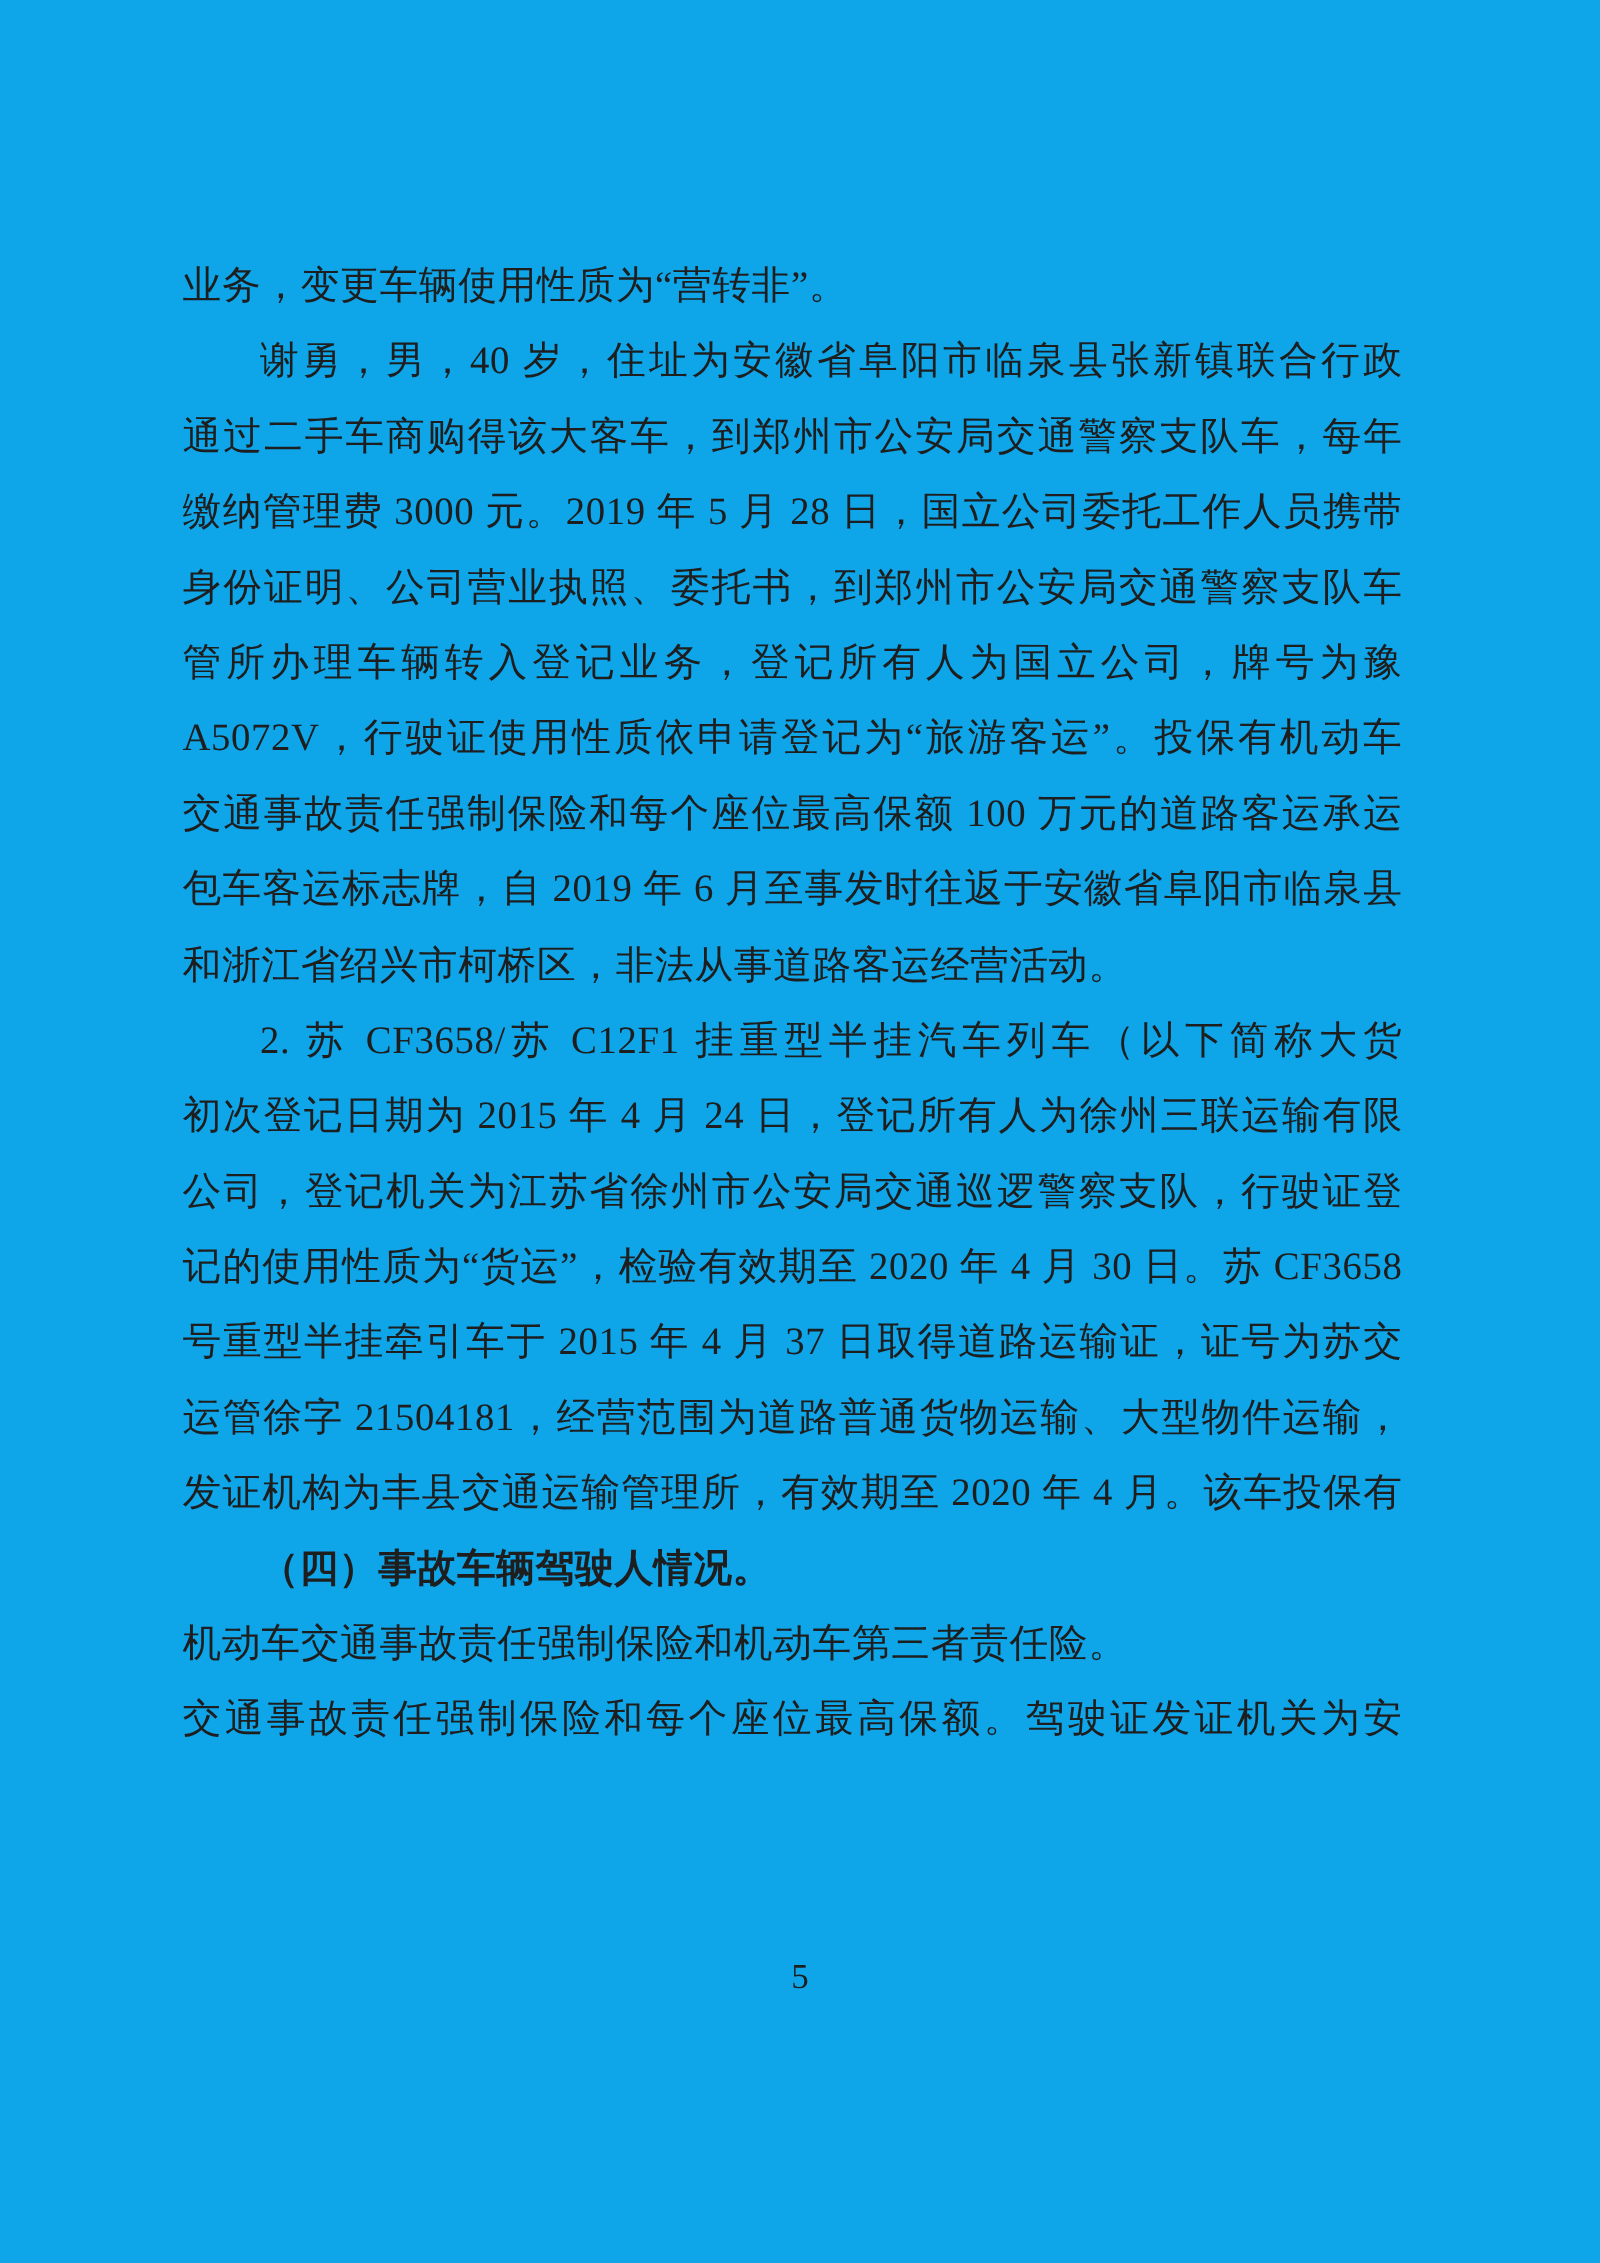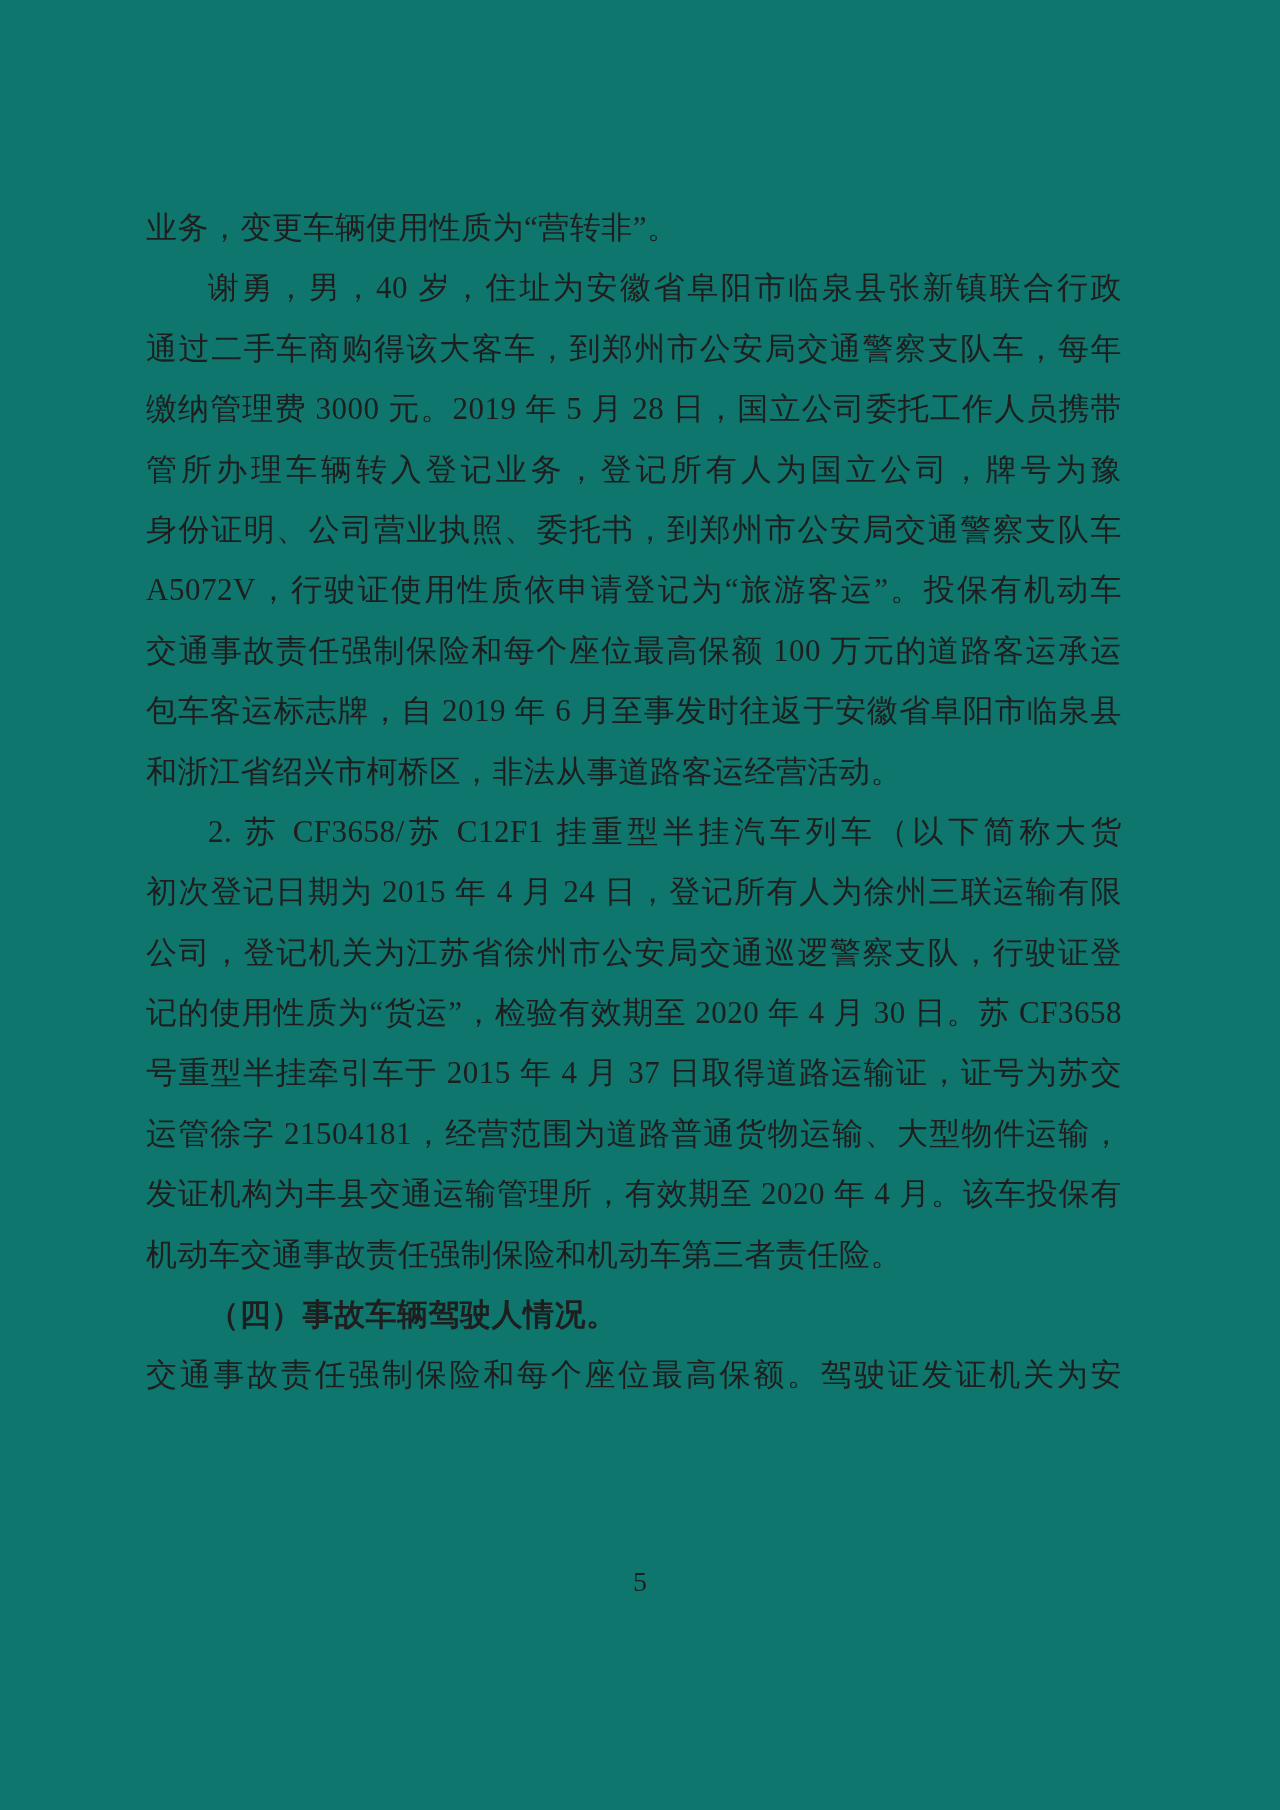--- a/index.html
+++ b/index.html
@@ -9,21 +9,21 @@
   body {
     width: 1280px;
     height: 1810px;
     background: #f7f7f7;
     font-family: "Liberation Serif", "DejaVu Serif", serif;
   }
   .page {
     position: relative;
     width: 1280px;
     height: 1810px;
-    background: #0f766e;
+    background: #0ea5e9;
     overflow: hidden;
   }
   .text-block {
     position: absolute;
     left: 146px;
     top: 198px;
     width: 976px;
   }
   .line {
     height: 60.4px;
@@ -58,31 +58,31 @@
 </style>
 </head>
 <body>
 
 <div class="page">
   <div class="text-block" id="text-block">
       <div class="line">业务，变更车辆使用性质为“营转非”。</div>
       <div class="line justify indent">谢勇，男，40 岁，住址为安徽省阜阳市临泉县张新镇联合行政村，</div>
       <div class="line justify">通过二手车商购得该大客车，到郑州市公安局交通警察支队车，每年</div>
       <div class="line justify">缴纳管理费 3000 元。2019 年 5 月 28 日，国立公司委托工作人员携带</div>
+      <div class="line justify">身份证明、公司营业执照、委托书，到郑州市公安局交通警察支队车</div>
       <div class="line justify">管所办理车辆转入登记业务，登记所有人为国立公司，牌号为豫</div>
-      <div class="line justify">身份证明、公司营业执照、委托书，到郑州市公安局交通警察支队车</div>
       <div class="line justify">A5072V，行驶证使用性质依申请登记为“旅游客运”。投保有机动车</div>
       <div class="line justify">交通事故责任强制保险和每个座位最高保额 100 万元的道路客运承运</div>
       <div class="line justify">包车客运标志牌，自 2019 年 6 月至事发时往返于安徽省阜阳市临泉县</div>
       <div class="line">和浙江省绍兴市柯桥区，非法从事道路客运经营活动。</div>
       <div class="line justify indent">2. 苏 CF3658/苏 C12F1 挂重型半挂汽车列车（以下简称大货车）。</div>
       <div class="line justify">初次登记日期为 2015 年 4 月 24 日，登记所有人为徐州三联运输有限</div>
       <div class="line justify">公司，登记机关为江苏省徐州市公安局交通巡逻警察支队，行驶证登</div>
       <div class="line justify">记的使用性质为“货运”，检验有效期至 2020 年 4 月 30 日。苏 CF3658</div>
       <div class="line justify">号重型半挂牵引车于 2015 年 4 月 37 日取得道路运输证，证号为苏交</div>
       <div class="line justify">运管徐字 21504181，经营范围为道路普通货物运输、大型物件运输，</div>
       <div class="line justify">发证机构为丰县交通运输管理所，有效期至 2020 年 4 月。该车投保有</div>
+      <div class="line indent bold">（四）事故车辆驾驶人情况。</div>
       <div class="line">机动车交通事故责任强制保险和机动车第三者责任险。</div>
-      <div class="line indent bold">（四）事故车辆驾驶人情况。</div>
       <div class="line justify">交通事故责任强制保险和每个座位最高保额。驾驶证发证机关为安</div>
     </div>
   <div class="page-number">5</div>
 </div>
 
 </body></html>

